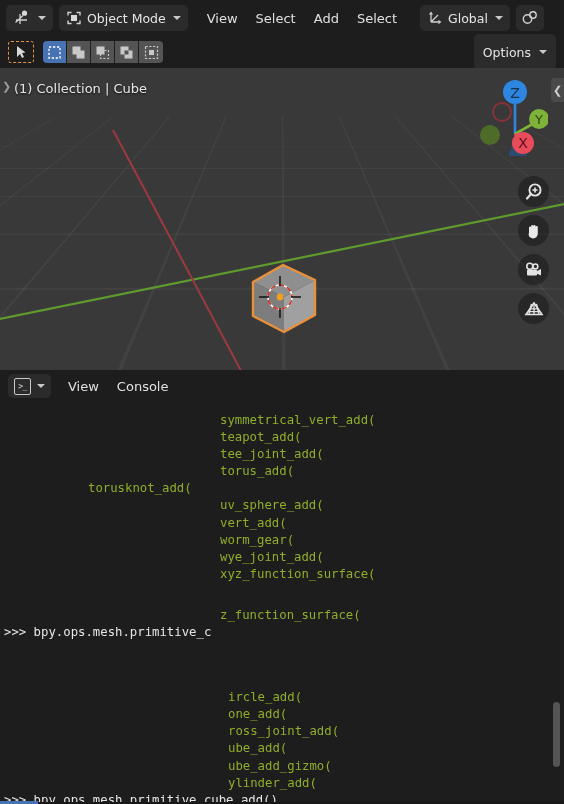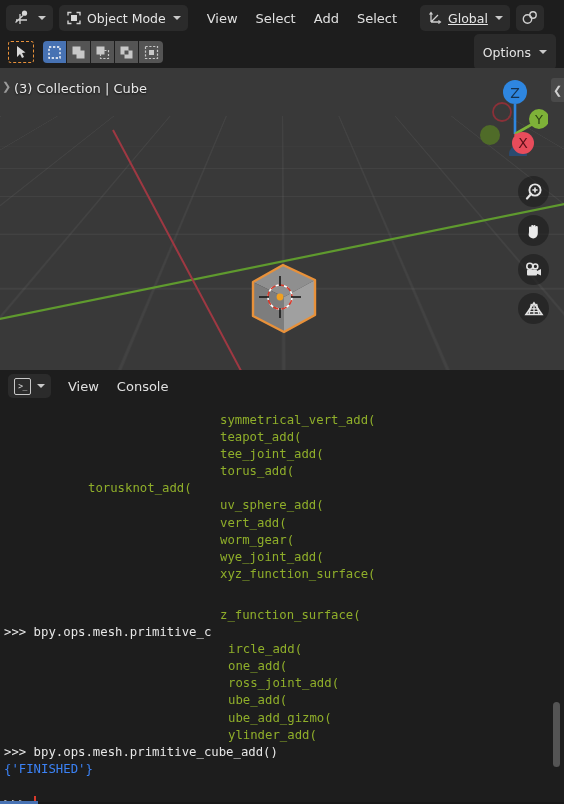--- a/index.html
+++ b/index.html
@@ -173,21 +173,21 @@
       </svg>
       <span>Object Mode</span>
       <span class="chev"></span>
     </div>
 
     <div class="menu-item" style="margin-left:10px;">View</div>
     <div class="menu-item">Select</div>
     <div class="menu-item">Add</div>
     <div class="menu-item">Select</div>
 
-    <div class="hdr-btn" style="margin-left:14px;text-decoration:underline;">
+    <div class="hdr-btn" style="margin-left:14px;">
       <svg class="icon-svg" width="16" height="16" viewBox="0 0 16 16">
         <path d="M4 12 L4 3 M4 12 L13 12 M4 12 L11 5" stroke="#d0d0d0" stroke-width="1.3" fill="none"></path>
         <path d="M2.6 4.6 L4 2.6 L5.4 4.6" stroke="#d0d0d0" stroke-width="1.2" fill="none"></path>
         <path d="M11.4 10.6 L13.4 12 L11.4 13.4" stroke="#d0d0d0" stroke-width="1.2" fill="none"></path>
       </svg>
       <span>Global</span>
       <span class="chev"></span>
     </div>
 
     <div class="hdr-btn" style="margin-left:6px;padding:0 5px;">
@@ -244,21 +244,21 @@
     </div>
   </div>
 
   <div class="viewport">
     <div class="vp-grid"></div>
     <div class="axis-green"></div>
     <div class="axis-red"></div>
 
     <div class="vp-arrow">❯</div>
     <div class="vp-text">
-      <div>(3) Collection | Cube</div>
+      <div>(1) Collection | Cube</div>
     </div>
     <div class="vp-collapse-right">❮</div>
 
     <div class="cube-wrap">
       <svg width="72" height="76" viewBox="0 0 72 76">
 
         <polygon points="35,3 67,18 36,35 5,20" fill="#8f8f8f"></polygon>
 
         <polygon points="5,20 36,35 36,70 5,54" fill="#7d7d7d"></polygon>
 
@@ -343,21 +343,21 @@
     <div class="cline c-suggest" style="padding-left:88px;">torusknot_add(</div>
     <div class="cline c-suggest" style="padding-left:220px;">uv_sphere_add(</div>
     <div class="cline c-suggest" style="padding-left:220px;">vert_add(</div>
     <div class="cline c-suggest" style="padding-left:220px;">worm_gear(</div>
     <div class="cline c-suggest" style="padding-left:220px;">wye_joint_add(</div>
     <div class="cline c-suggest" style="padding-left:220px;">xyz_function_surface(</div>
     <div class="cline c-suggest" style="padding-left:220px;margin-top:24px;">z_function_surface(</div>
 
     <div class="cline c-prompt" style="padding-left:4px;">&gt;&gt;&gt; bpy.ops.mesh.primitive_c</div>
 
-    <div class="cline c-suggest" style="padding-left:228px;">ircle_add(</div>
+    <div class="cline c-suggest" style="padding-left:228px;margin-top:48px;">ircle_add(</div>
     <div class="cline c-suggest" style="padding-left:228px;">one_add(</div>
     <div class="cline c-suggest" style="padding-left:228px;">ross_joint_add(</div>
     <div class="cline c-suggest" style="padding-left:228px;">ube_add(</div>
     <div class="cline c-suggest" style="padding-left:228px;">ube_add_gizmo(</div>
     <div class="cline c-suggest" style="padding-left:228px;">ylinder_add(</div>
 
     <div class="cline c-prompt" style="padding-left:4px;">&gt;&gt;&gt; bpy.ops.mesh.primitive_cube_add()</div>
     <div class="cline c-output" style="padding-left:4px;">{'FINISHED'}</div>
     <div class="cline" style="padding-left:4px;">&nbsp;</div>
     <div class="cline c-prompt" style="padding-left:4px;"><span>&gt;&gt;&gt; </span><span class="cursor"></span></div>

